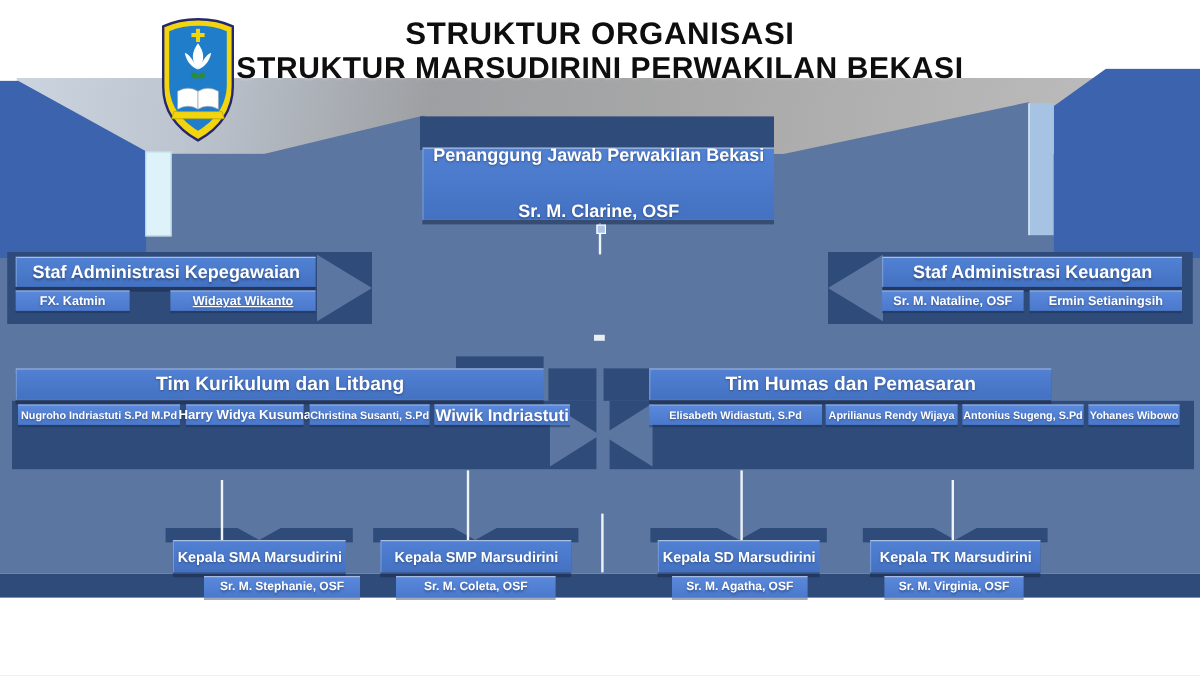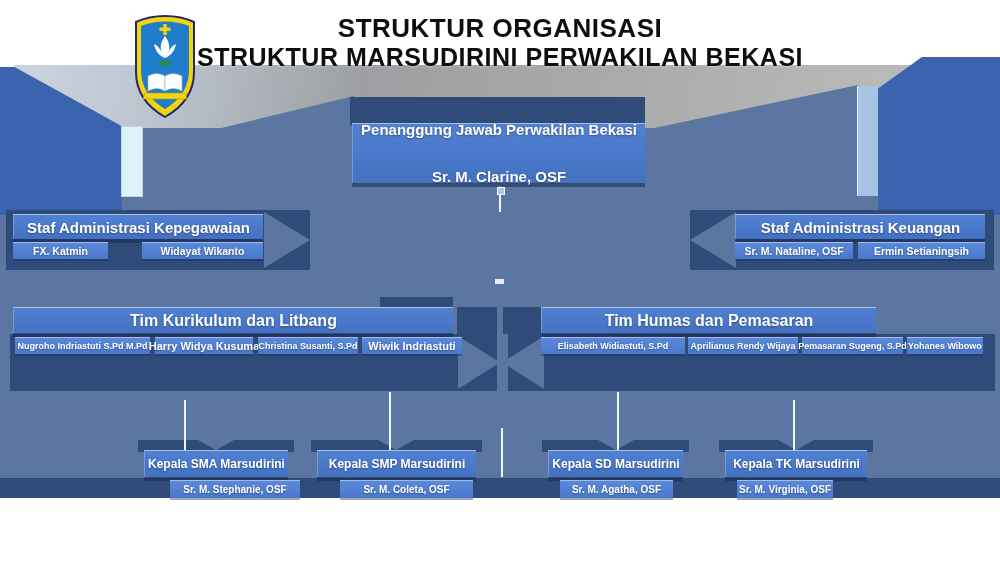--- a/index.html
+++ b/index.html
@@ -95,46 +95,46 @@
   <div class="abs" style="left:497px;top:187px;width:6px;height:6px;background:#a9c6ea;border:1px solid #fff;"></div>
   <div class="abs" style="left:495px;top:279px;width:9px;height:5px;background:#e9eef5;"></div>
 
   <div class="box hdr" style="left:352px;top:123px;width:293px;height:60px;font-size:15px;line-height:1.5;">
     <span>Penanggung Jawab Perwakilan Bekasi</span>
     <span>Sr. M. Clarine, OSF</span>
   </div>
 
   <div class="box hdr" style="left:13px;top:214px;width:250px;height:25px;font-size:15px;">Staf Administrasi Kepegawaian</div>
   <div class="box nm" style="left:13px;top:242px;width:95px;height:17px;font-size:10.5px;">FX. Katmin</div>
-  <div class="box nm" style="left:142px;top:242px;width:121px;height:17px;font-size:10.5px;">Widayat Wikanto</div>
+  <div class="box nm" style="left:142px;top:242px;width:121px;height:17px;font-size:10.5px;text-decoration:underline;">Widayat Wikanto</div>
 
   <div class="box hdr" style="left:735px;top:214px;width:250px;height:25px;font-size:15px;">Staf Administrasi Keuangan</div>
   <div class="box nm" style="left:735px;top:242px;width:118px;height:17px;font-size:10.5px;">Sr. M. Nataline, OSF</div>
   <div class="box nm" style="left:858px;top:242px;width:127px;height:17px;font-size:10.5px;">Ermin Setianingsih</div>
 
   <div class="box hdr" style="left:13px;top:307px;width:440px;height:26px;font-size:16px;">Tim Kurikulum dan Litbang</div>
   <div class="box nm" style="left:15px;top:337px;width:135px;height:17px;font-size:9px;">Nugroho Indriastuti S.Pd M.Pd</div>
   <div class="box nm" style="left:155px;top:337px;width:98px;height:17px;font-size:11px;">Harry Widya Kusuma</div>
   <div class="box nm" style="left:258px;top:337px;width:100px;height:17px;font-size:9px;">Christina Susanti, S.Pd</div>
-  <div class="box nm" style="left:362px;top:337px;width:100px;height:17px;font-size:11px;">Wiwik Indriastuti</div>
+  <div class="box nm" style="left:362px;top:337px;width:113px;height:17px;font-size:14px;">Wiwik Indriastuti</div>
 
   <div class="box nm" style="left:541px;top:337px;width:144px;height:17px;font-size:9px;">Elisabeth Widiastuti, S.Pd</div>
   <div class="box hdr" style="left:541px;top:307px;width:335px;height:26px;font-size:16px;">Tim Humas dan Pemasaran</div>
   <div class="box nm" style="left:688px;top:337px;width:110px;height:17px;font-size:9px;">Aprilianus Rendy Wijaya</div>
-  <div class="box nm" style="left:802px;top:337px;width:101px;height:17px;font-size:9px;">Pemasaran Sugeng, S.Pd</div>
+  <div class="box nm" style="left:802px;top:337px;width:101px;height:17px;font-size:9px;">Antonius Sugeng, S.Pd</div>
   <div class="box nm" style="left:907px;top:337px;width:76px;height:17px;font-size:9px;">Yohanes Wibowo</div>
 
   <div class="box hdr" style="left:144px;top:450px;width:144px;height:27px;font-size:12px;">Kepala SMA Marsudirini</div>
   <div class="box nm" style="left:170px;top:480px;width:130px;height:18px;font-size:10px;">Sr. M. Stephanie, OSF</div>
   <div class="box hdr" style="left:317px;top:450px;width:159px;height:27px;font-size:12px;">Kepala SMP Marsudirini</div>
-  <div class="box nm" style="left:330px;top:480px;width:133px;height:18px;font-size:10px;margin-left:10px;">Sr. M. Coleta, OSF</div>
+  <div class="box nm" style="left:330px;top:480px;width:133px;height:18px;font-size:10px;">Sr. M. Coleta, OSF</div>
   <div class="box hdr" style="left:548px;top:450px;width:135px;height:27px;font-size:12px;">Kepala SD Marsudirini</div>
   <div class="box nm" style="left:560px;top:480px;width:113px;height:18px;font-size:10px;">Sr. M. Agatha, OSF</div>
   <div class="box hdr" style="left:725px;top:450px;width:142px;height:27px;font-size:12px;">Kepala TK Marsudirini</div>
-  <div class="box nm" style="left:737px;top:480px;width:96px;height:18px;font-size:10px;">Sr. M. Virginia, OSF</div>
+  <div class="box nm" style="left:737px;top:480px;width:116px;height:18px;font-size:10px;">Sr. M. Virginia, OSF</div>
 
   <div class="abs title">
     <div class="l1">STRUKTUR ORGANISASI</div>
     <div class="l2">STRUKTUR MARSUDIRINI  PERWAKILAN BEKASI</div>
   </div>
 
   <svg class="abs" style="left:133px;top:12px;" width="64" height="108" viewBox="0 0 64 108">
     <path d="M3 10 C20 2 44 2 61 10 L61 60 C61 82 48 96 32 105 C16 96 3 82 3 60 Z" fill="#f2d50f" stroke="#27276b" stroke-width="2"></path>
     <path d="M8 14 C22 8 42 8 56 14 L56 58 C56 77 45 89 32 97 C19 89 8 77 8 58 Z" fill="#1f7dc9"></path>
     <rect x="30.3" y="12" width="3.4" height="11" fill="#f2d50f"></rect>

